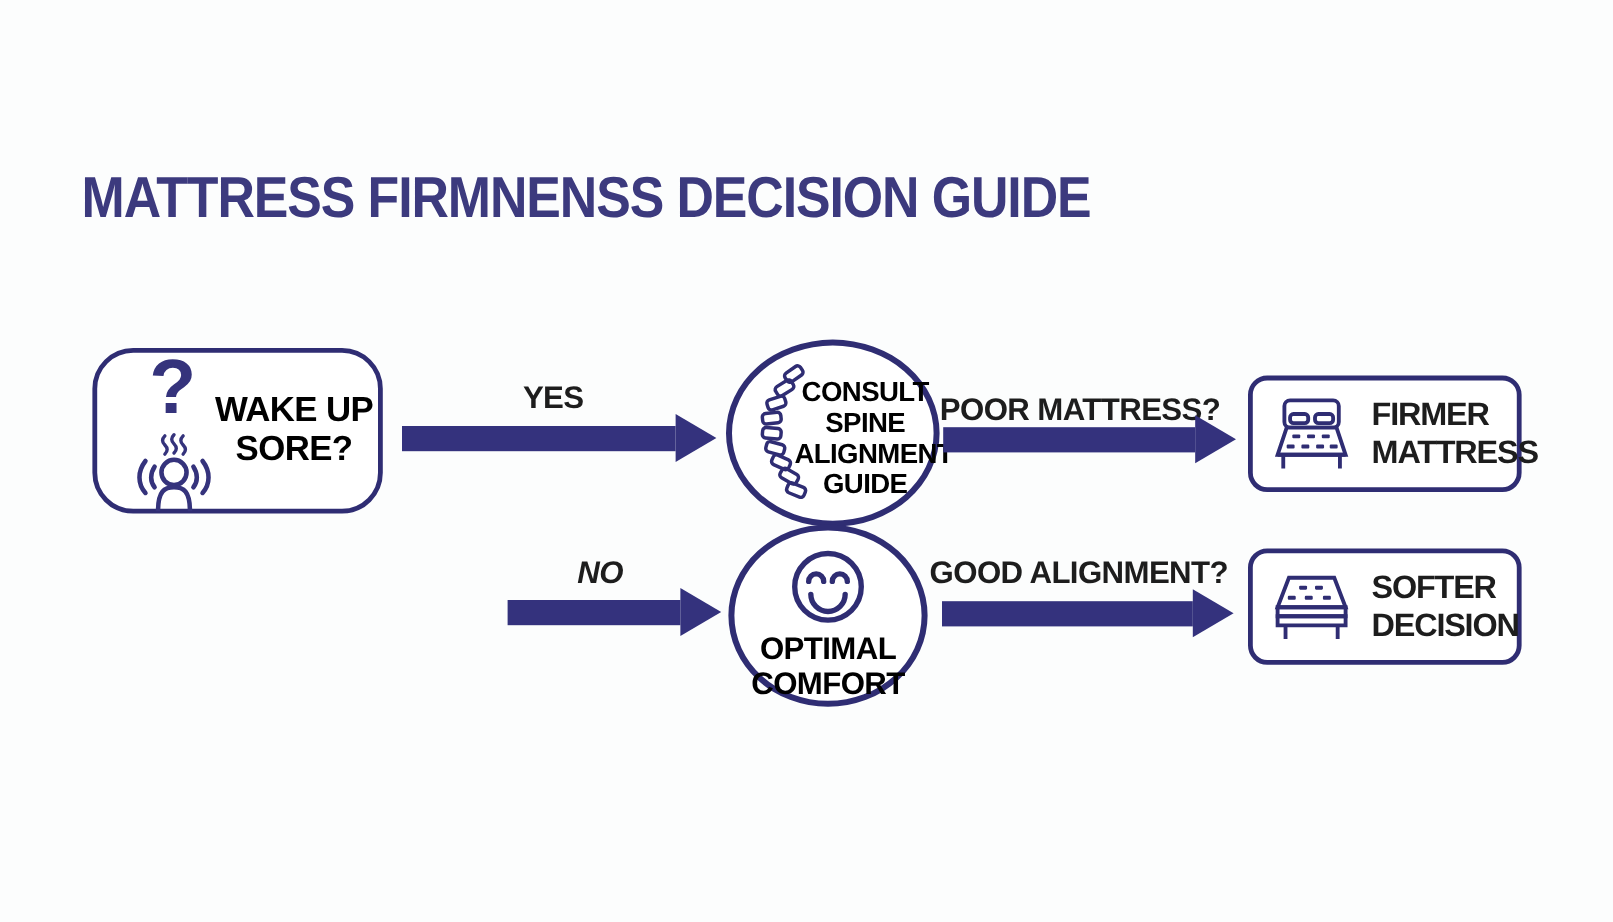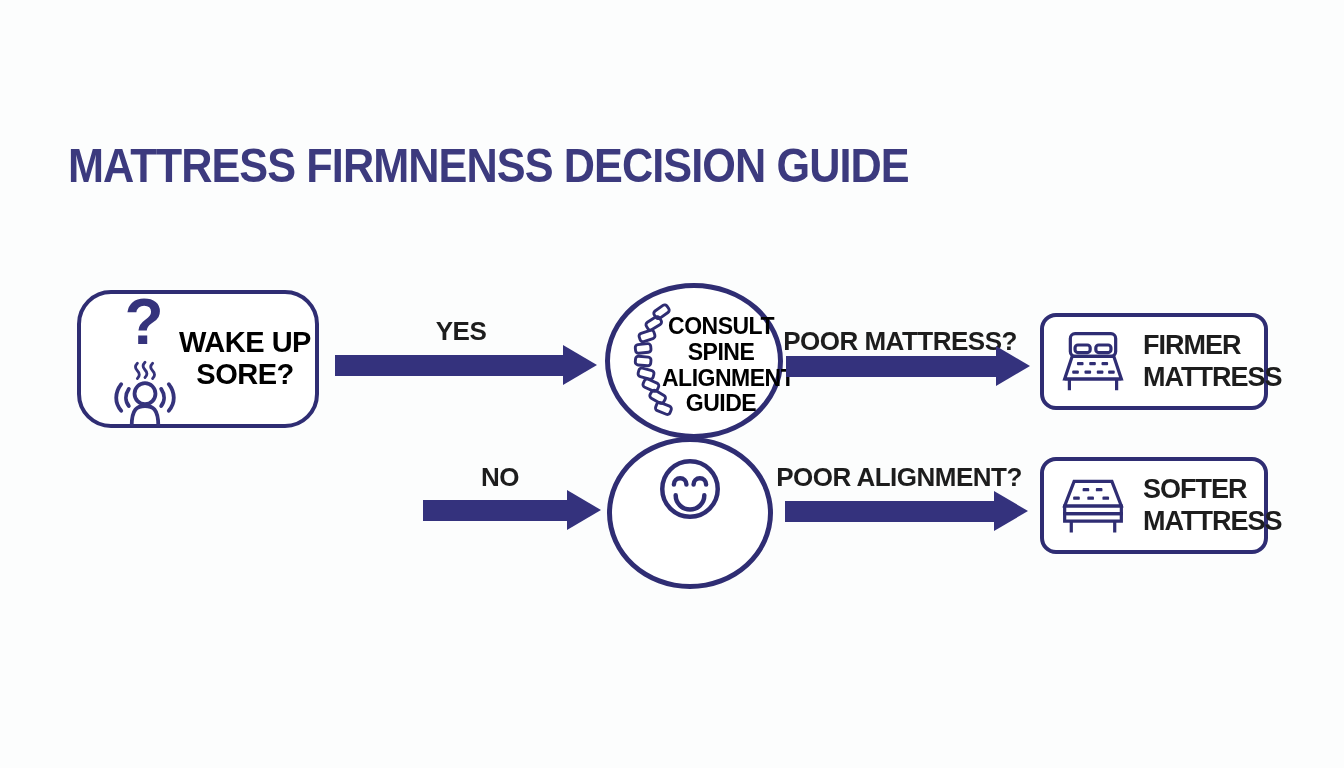--- a/index.html
+++ b/index.html
@@ -166,38 +166,39 @@
         <rect x="40" y="43" width="7" height="3.5" rx="1"></rect>
         <rect x="52" y="43" width="7" height="3.5" rx="1"></rect>
       </g>
       <path d="M6 52 H66"></path>
       <path d="M11 52 V64 M61 52 V64"></path>
     </svg>
   </span>
   <div class="outcome-label">FIRMER MATTRESS</div>
 </div>
 
-<div class="abs edge-label" style="left:420px;width:160px;top:462px;">NO</div>
+<div class="abs edge-label" style="left:420px;width:160px;top:462px;font-style:italic;">NO</div>
 <div class="abs arrow" style="left:423px;top:489px;">
   <div class="shaft" style="width:144px;"></div>
   <div class="head"></div>
 </div>
 
 <div class="abs circle circle-optimal">
   <span class="abs smiley-svg">
     <svg width="68" height="68" viewBox="0 0 76 76" fill="none" stroke="#2f2d73" stroke-width="5" stroke-linecap="round">
       <circle cx="38" cy="38" r="31"></circle>
       <path d="M20 33 a7 7 0 0 1 14 0"></path>
       <path d="M42 33 a7 7 0 0 1 14 0"></path>
       <path d="M22 45 a16 16 0 0 0 32 0"></path>
     </svg>
   </span>
-</div>
-
-<div class="abs edge-label" style="left:770px;width:258px;top:462px;">POOR ALIGNMENT?</div>
+  <div class="abs node-text optimal-label">OPTIMAL COMFORT</div>
+</div>
+
+<div class="abs edge-label" style="left:770px;width:258px;top:462px;">GOOD ALIGNMENT?</div>
 <div class="abs arrow" style="left:785px;top:490px;">
   <div class="shaft" style="width:209px;"></div>
   <div class="head"></div>
 </div>
 
 <div class="abs outcome-box box-softer">
   <span>
     <svg width="68" height="66" viewBox="0 0 72 68" fill="none" stroke="#2f2d73" stroke-width="3.4">
       <path d="M16 8 L56 8 L66 34 L6 34 Z" fill="#ffffff"></path>
       <g stroke="none" fill="#2f2d73">
@@ -205,14 +206,14 @@
         <rect x="39" y="15" width="7" height="3.5" rx="1"></rect>
         <rect x="15" y="24" width="7" height="3.5" rx="1"></rect>
         <rect x="30" y="24" width="7" height="3.5" rx="1"></rect>
         <rect x="46" y="24" width="7" height="3.5" rx="1"></rect>
       </g>
       <path d="M6 34 H66 V42 H6 Z"></path>
       <path d="M6 42 H66 V50 H6 Z"></path>
       <path d="M13 50 V62 M59 50 V62"></path>
     </svg>
   </span>
-  <div class="outcome-label">SOFTER MATTRESS</div>
+  <div class="outcome-label">SOFTER DECISION</div>
 </div>
 
 </body></html>

